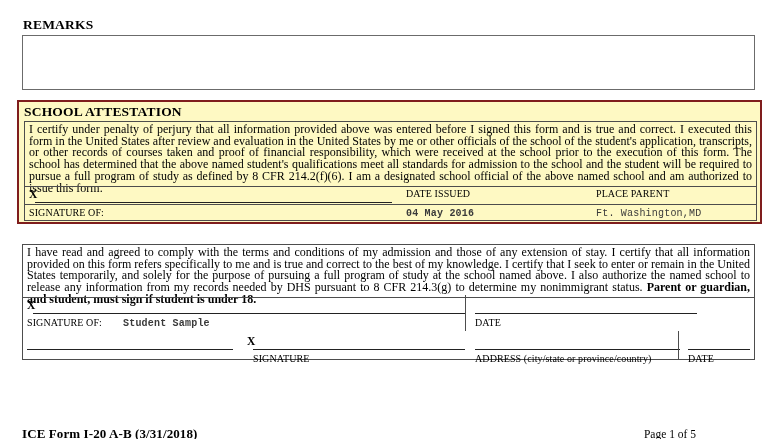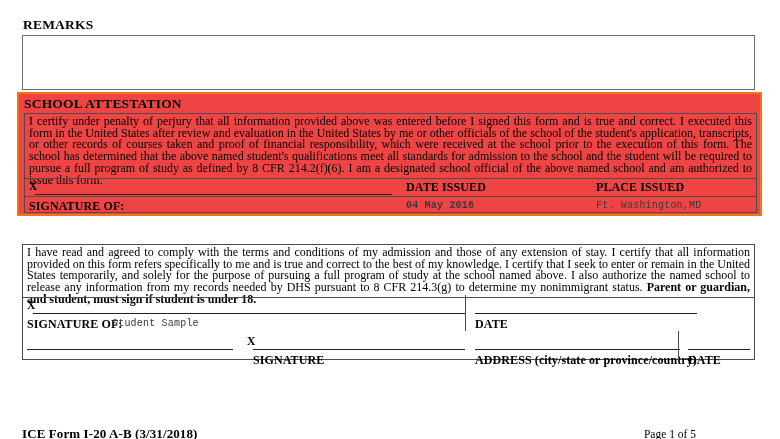--- a/index.html
+++ b/index.html
@@ -41,26 +41,26 @@
     height: 55px;
     border: 1px solid #6b6b6b;
     box-sizing: border-box;
     background: #fff;
   }
 
   
   .red-wrap {
     position: absolute;
     left: 17px;
-    top: 76px;
+    top: 84px;
     width: 745px;
     height: 124px;
-    border: 2px solid #f97316;
-    box-sizing: border-box;
-    background: #ef4444;
+    border: 2px solid #7f1d1d;
+    box-sizing: border-box;
+    background: #fef9c3;
   }
   .sec-title {
     font-size: 13.5px;
     font-weight: bold;
     letter-spacing: 0.2px;
     line-height: 17px;
     padding-left: 5px;
   }
   .school-title {
     position: absolute;
@@ -99,22 +99,22 @@
     font-weight: bold;
   }
   .sig-label-row {
     position: relative;
     height: 18px;
     border-top: 1px solid #4d4d4d;
   }
   .lbl {
     position: absolute;
     top: 2px;
-    font-size: 12px;
-    font-weight: bold;
+    font-size: 10px;
+    font-weight: normal;
     letter-spacing: 0.1px;
   }
   .val-mono {
     position: absolute;
     top: 3px;
     font-family: "Liberation Mono", "DejaVu Sans Mono", monospace;
     font-size: 10px;
     font-weight: normal;
     letter-spacing: 0.2px;
     color: #3a3a3a;
@@ -180,21 +180,21 @@
 
     <div class="school-inner">
 
       <div class="para school-para">I certify under penalty of perjury that all information provided above was entered before I signed this form and is true and correct. I executed this form in the United States after review and evaluation in the United States by me or other officials of the school of the student's application, transcripts, or other records of courses taken and proof of financial responsibility, which were received at the school prior to the execution of this form. The school has determined that the above named student's qualifications meet all standards for admission to the school and the student will be required to pursue a full program of study as defined by 8 CFR 214.2(f)(6). I am a designated school official of the above named school and am authorized to issue this form.</div>
 
       <div class="sig-x-row row-divider">
         <span class="sig-x">X</span>
 
         <div class="hline" style="left:10px; top:15px; width:357px;"></div>
         <span class="lbl" style="left:381px; top:1px;">DATE ISSUED</span>
-        <span class="lbl" style="left:571px; top:1px;">PLACE ISSUED</span>
+        <span class="lbl" style="left:571px; top:1px;">PLACE PARENT</span>
       </div>
 
       <div class="sig-label-row">
         <span class="lbl" style="left:4px;">SIGNATURE OF:</span>
         <span class="val-mono" style="left:381px;font-weight:bold;">04 May 2016</span>
         <span class="val-mono" style="left:571px;">Ft. Washington,MD</span>
       </div>
 
     </div>
   </div>
@@ -207,21 +207,21 @@
     </div>
 
     <div class="sig-x-row row-divider">
       <span class="sig-x">X</span>
       <div class="hline" style="left:10px; top:15px; width:432px;"></div>
       <div class="hline" style="left:452px; top:15px; width:222px;"></div>
     </div>
 
     <div class="sig-label-row" style="border-top:none; height:19px;">
       <span class="lbl" style="left:4px;">SIGNATURE OF:</span>
-      <span class="val-mono" style="left:89px;">Student Sample</span>
+      <span class="val-mono" style="left:100px;font-weight:bold;">Student Sample</span>
       <span class="lbl" style="left:452px;">DATE</span>
       <span class="val-mono" style="left:500px;"></span>
     </div>
 
     <div class="sig-x-row" style="height:17px;">
       <div class="hline" style="left:4px; top:15px; width:206px;"></div>
       <span class="sig-x" style="left:224px;">X</span>
       <div class="hline" style="left:230px; top:15px; width:212px;"></div>
       <div class="hline" style="left:452px; top:15px; width:205px;"></div>
       <div class="hline" style="left:665px; top:15px; width:62px;"></div>

